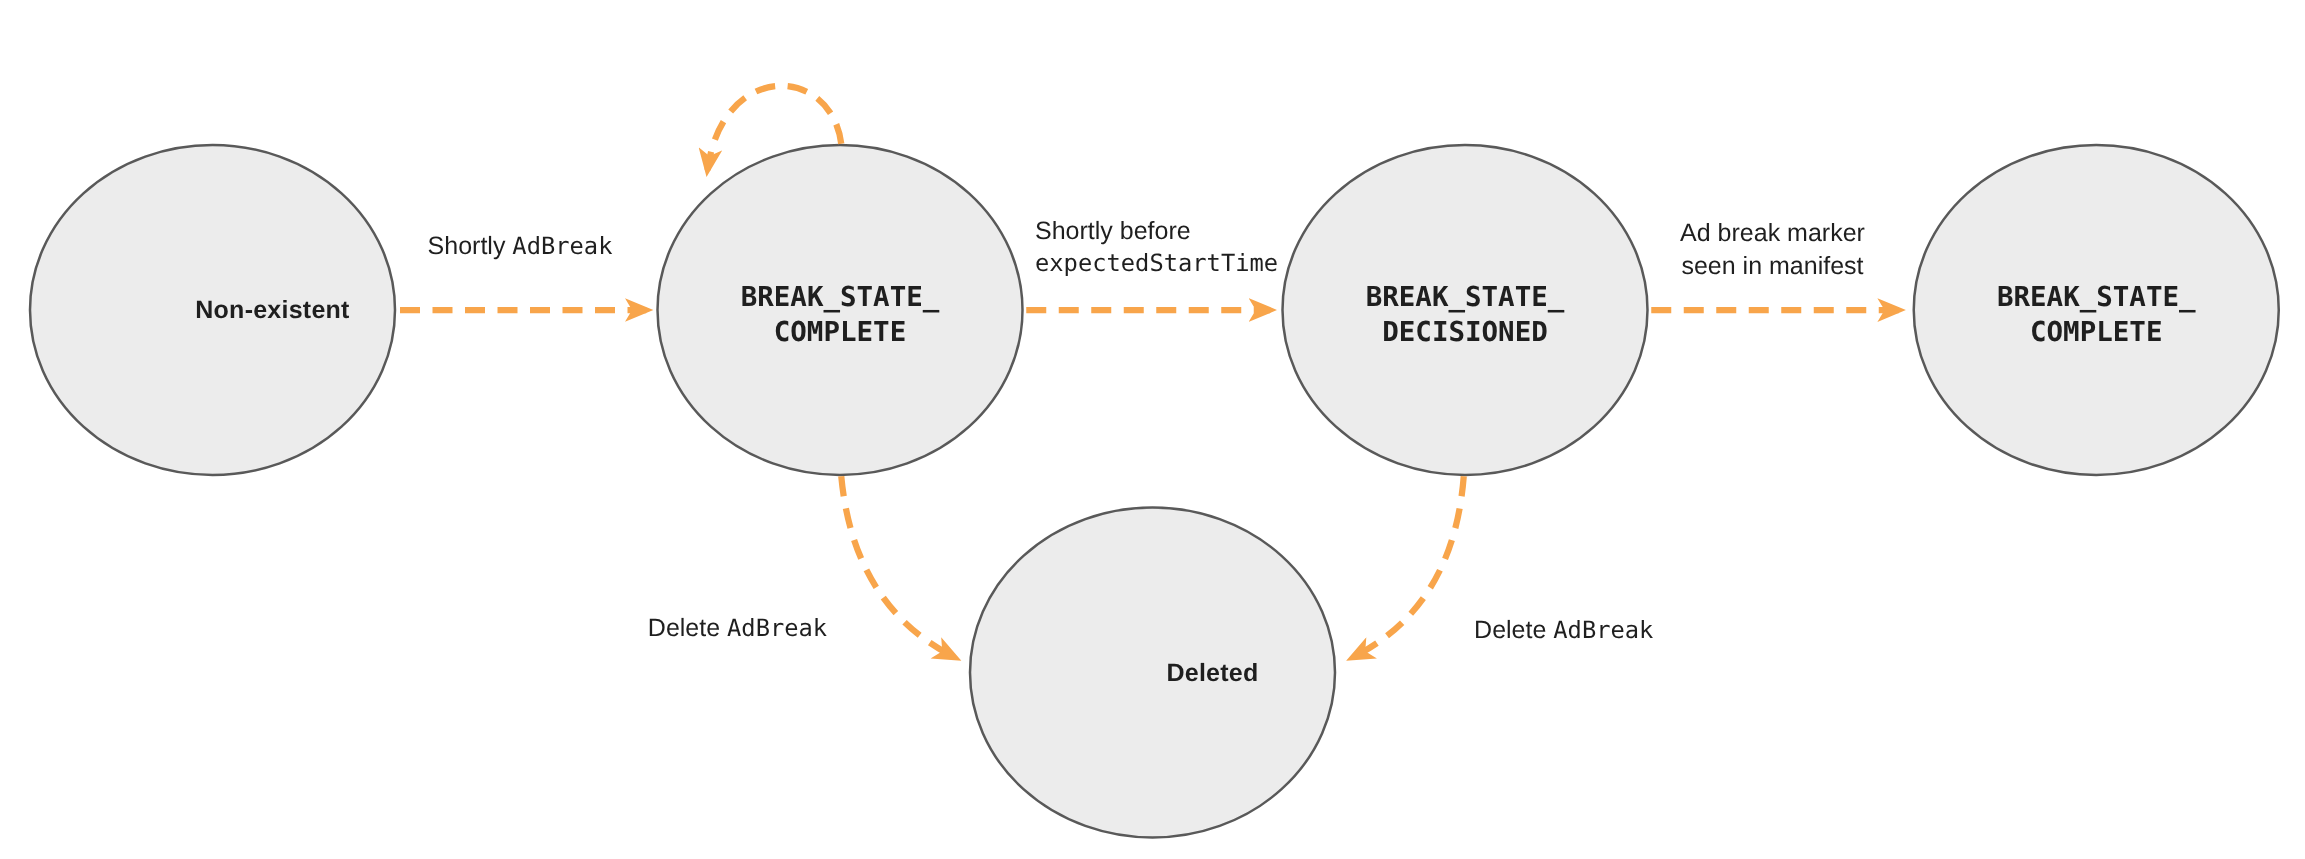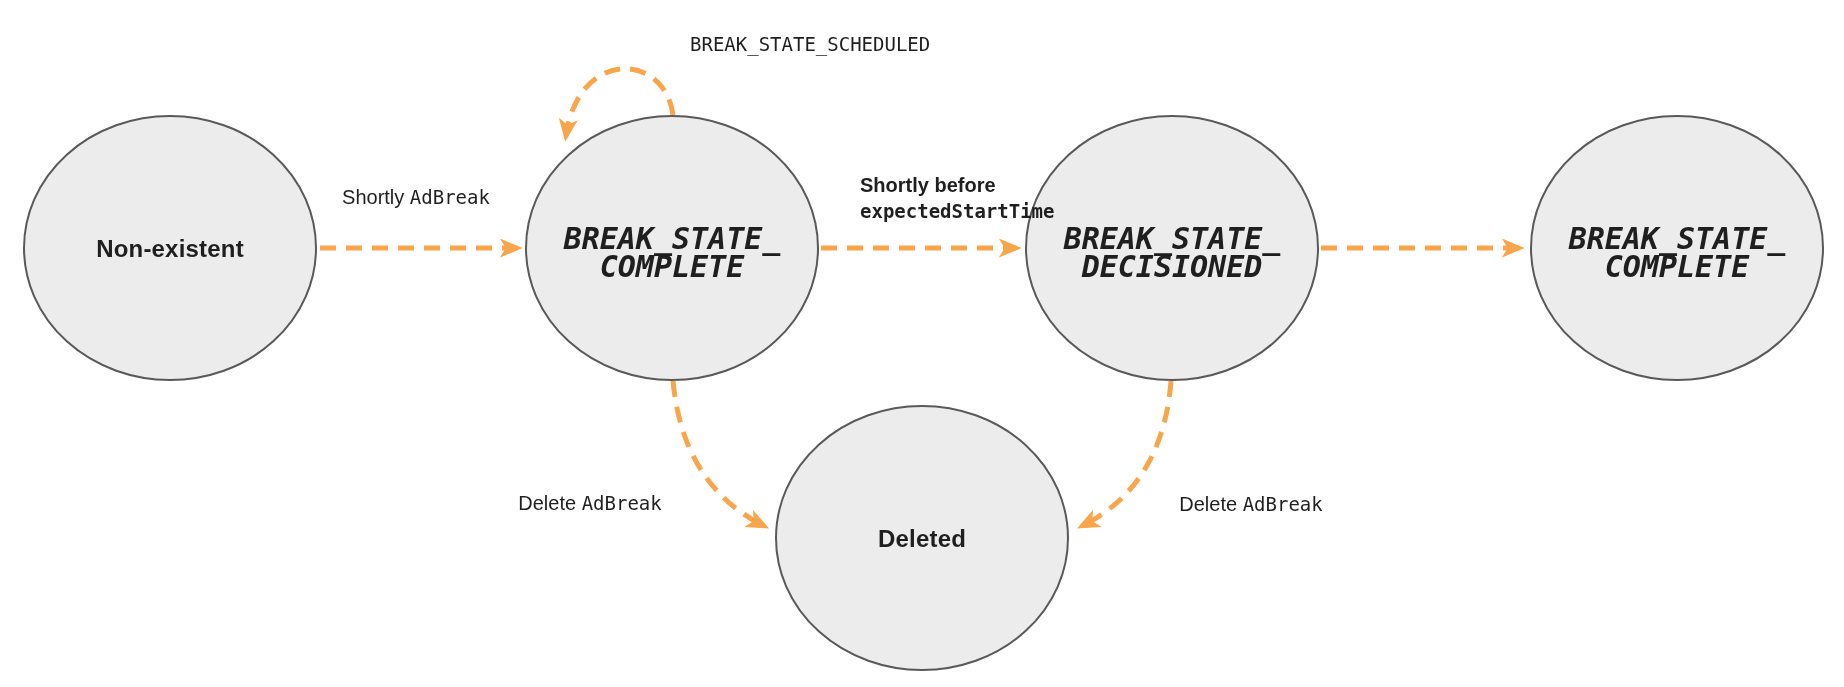--- a/index.html
+++ b/index.html
@@ -35,26 +35,25 @@
   }
   .mono { font-family: "DejaVu Sans Mono", "Liberation Mono", monospace; font-size: 19px; }
   .center { transform: translateX(-50%); text-align: center; }
   .node-label {
     position: absolute;
     transform: translate(-50%, -50%);
     text-align: center;
     font-weight: bold;
     white-space: nowrap;
   }
-  .node-label.sans { font-size: 24px; letter-spacing: 0.2px; }
+  .node-label.sans { font-size: 20px; letter-spacing: 0.2px; margin-left: 48px; }
   .node-label.monolbl {
     font-family: "DejaVu Sans Mono", "Liberation Mono", monospace;
-    font-size: 30px;
+    font-size: 22px;
     line-height: 28px;
-    font-style: italic;
   }
 </style>
 </head>
 <body>
 
 <div class="canvas">
 
   <svg class="layer" width="1844" height="687" viewBox="0 0 1844 687">
     <defs>
       <marker id="arrowhead" viewBox="0 0 12 10" refX="9" refY="5" markerUnits="userSpaceOnUse" markerWidth="23" markerHeight="19" orient="auto">
@@ -93,28 +92,31 @@
     <div>COMPLETE</div>
   </div>
 
   <div class="node-label sans" style="left:922px; top:539px;text-align:center;">Deleted</div>
 
   <div class="lbl center" style="left:416px; top:184px;">
     <span>Shortly </span><span class="mono">AdBreak</span>
   </div>
 
   <div class="lbl" style="left:690px; top:31px;">
-    <div class="mono">BREAK_STATE_SCHEDULED</div>
   </div>
 
-  <div class="lbl" style="left:860px; top:172px;font-weight:bold;">
+  <div class="lbl" style="left:828px; top:172px;">
     <div>Shortly before</div>
     <div class="mono">expectedStartTime</div>
   </div>
 
+  <div class="lbl center" style="left:1418px; top:174px;">
+    <div>Ad break marker</div>
+    <div>seen in manifest</div>
+  </div>
 
   <div class="lbl center" style="left:590px; top:490px;">
     <span>Delete </span><span class="mono">AdBreak</span>
   </div>
 
   <div class="lbl center" style="left:1251px; top:491px;">
     <span>Delete </span><span class="mono">AdBreak</span>
   </div>
 
 </div>

